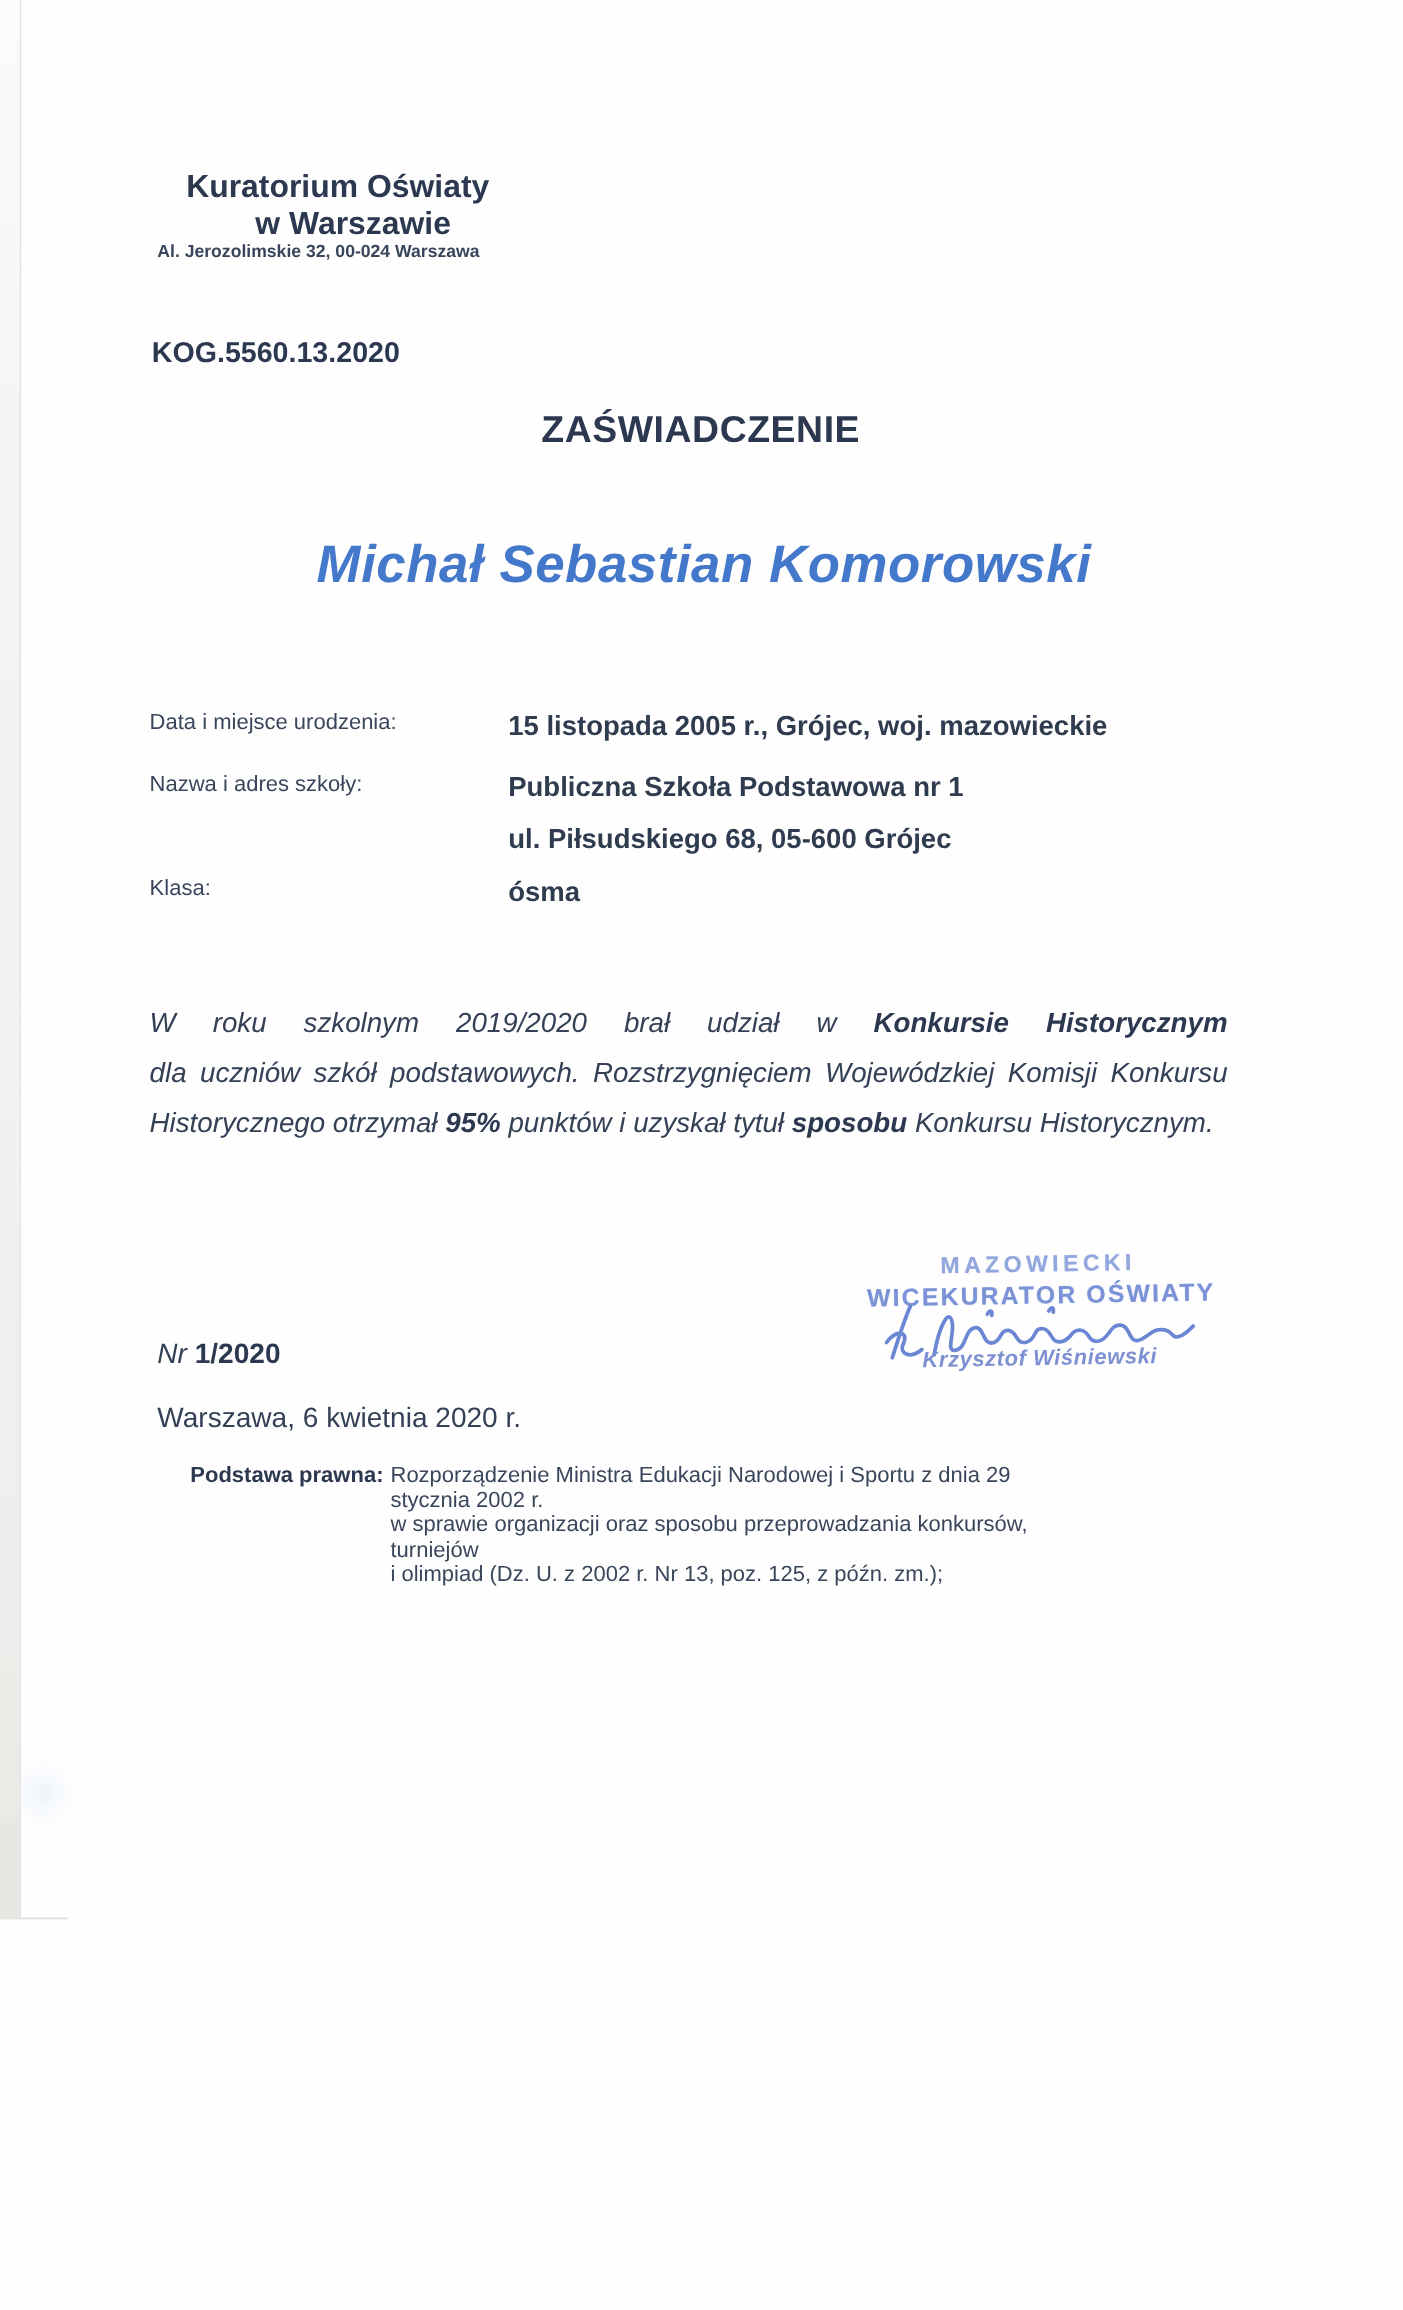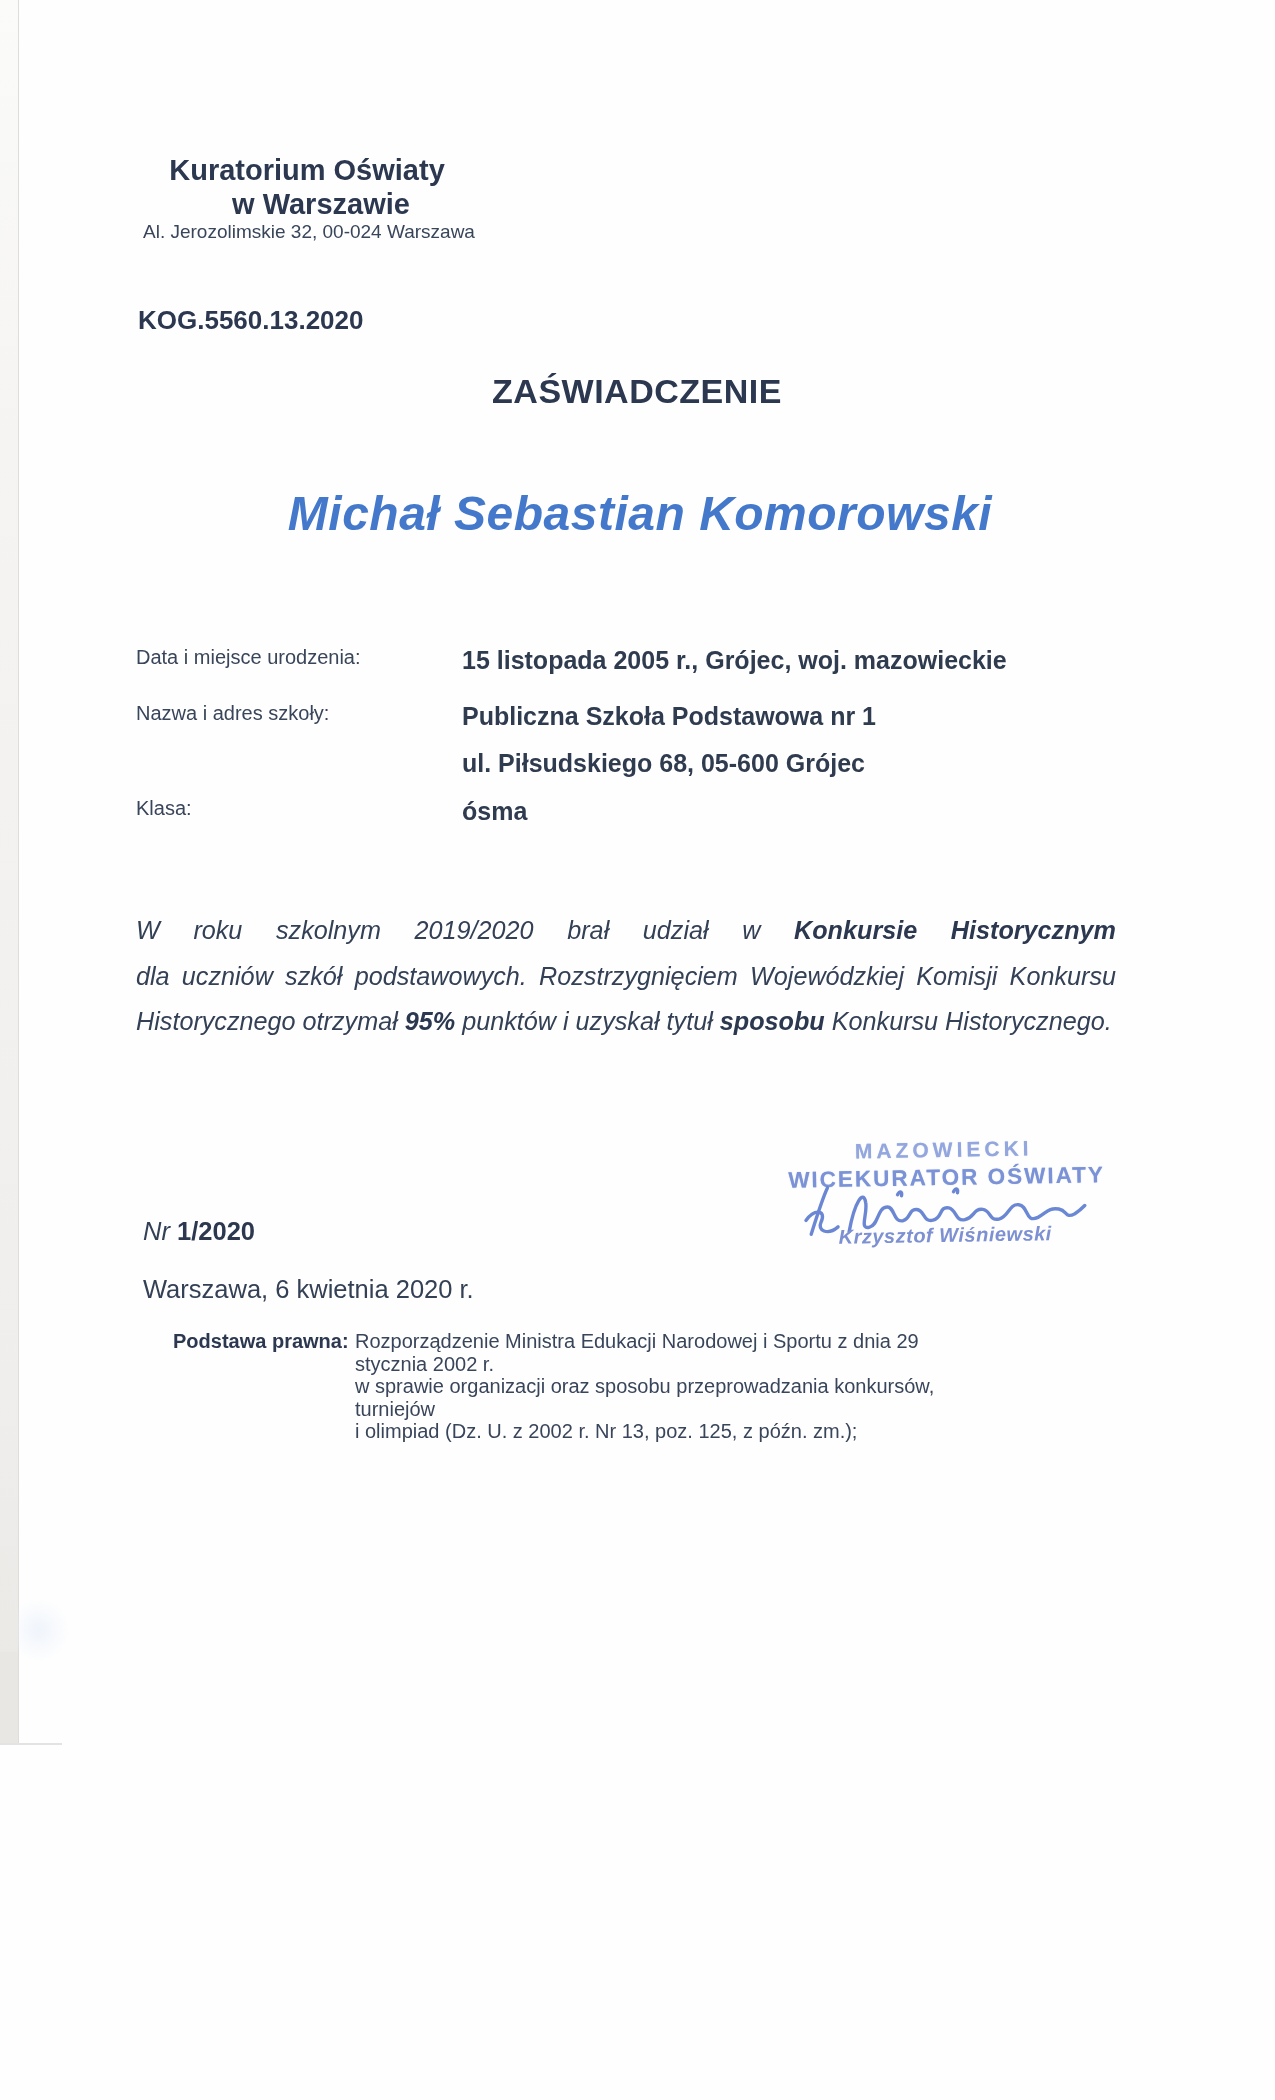--- a/index.html
+++ b/index.html
@@ -27,21 +27,21 @@
     opacity:.85;
   }
   .scan-edge-bottom{
     position:absolute;left:0;top:1743px;width:62px;height:2px;background:#e4e3e1;
   }
   
   .org1{position:absolute;left:307px;top:154px;transform:translateX(-50%);
     font-size:29px;font-weight:bold;color:#2c3850;white-space:nowrap;}
   .org2{position:absolute;left:321px;top:188px;transform:translateX(-50%);
     font-size:29px;font-weight:bold;color:#2c3850;white-space:nowrap;}
-  .org-addr{position:absolute;left:143px;top:221px;font-size:19px;color:#39455a;white-space:nowrap;}
+  .org-addr{position:absolute;left:143px;top:221px;font-size:16px;color:#39455a;white-space:nowrap;font-weight:bold;}
   
   .refnum{position:absolute;left:138px;top:305px;font-size:26px;font-weight:bold;color:#2c3850;}
   .doc-title{position:absolute;left:637px;top:372px;transform:translateX(-50%);
     font-size:34px;font-weight:bold;letter-spacing:.5px;color:#2c3850;white-space:nowrap;}
   .recipient{position:absolute;left:640px;top:486px;transform:translateX(-50%);
     font-size:48px;font-weight:bold;font-style:italic;color:#4478cb;white-space:nowrap;letter-spacing:.5px;}
   
   .details{position:absolute;left:136px;top:0;width:1050px;}
   .d-label{position:absolute;left:0;font-size:20px;color:#39455a;white-space:nowrap;}
   .d-value{position:absolute;left:326px;font-size:25px;font-weight:bold;color:#2f3b4f;white-space:nowrap;}
@@ -95,21 +95,21 @@
     <div class="d-value" style="top:702px">Publiczna Szkoła Podstawowa nr 1</div>
     <div class="d-value" style="top:749px">ul. Piłsudskiego 68, 05-600 Grójec</div>
 
     <div class="d-label" style="top:797px">Klasa:</div>
     <div class="d-value" style="top:797px">ósma</div>
   </div>
 
   <div class="para">
     <div class="pline jline"><span class="pre">W roku szkolnym 2019/2020 brał udział w </span><b class="pre">Konkursie Historycznym</b></div>
     <div class="pline jline"><span class="pre">dla uczniów szkół podstawowych. Rozstrzygnięciem Wojewódzkiej Komisji Konkursu</span></div>
-    <div class="pline"><span class="pre">Historycznego otrzymał </span><b class="pre">95%</b><span class="pre"> punktów i uzyskał tytuł </span><b class="pre">sposobu</b><span class="pre"> Konkursu Historycznego.</span></div>
+    <div class="pline"><span class="pre">Historycznego otrzymał </span><b class="pre">95%</b><span class="pre"> punktów i uzyskał tytuł </span><b class="pre">sposobu</b><span class="pre"> Konkursu Historycznym.</span></div>
   </div>
 
   <div class="stamp">
     <div class="stamp-l1">MAZOWIECKI</div>
     <div class="stamp-l2">WICEKURATOR OŚWIATY</div>
     <svg class="sig-svg" width="296" height="64" viewBox="0 0 296 64" fill="none">
       <g stroke="#5b7bd0" stroke-width="3.4" stroke-linecap="round" stroke-linejoin="round" opacity="0.9">
         <path d="M 14 54 C 20 36 28 14 31 8"></path>
         <path d="M 9 40 C 18 28 30 30 24 42 C 20 50 30 56 41 47"></path>
         <path d="M 52 52 C 58 22 67 10 69 23 C 71 34 62 50 72 48 C 82 46 80 29 90 28 C 98 27 96 44 106 42 C 114 40 112 30 120 31 C 128 32 126 44 136 42 C 146 40 142 28 152 30 C 160 32 158 44 168 42 C 178 40 176 31 186 32 C 194 33 192 44 202 42 C 212 40 212 27 222 28 C 232 29 228 47 241 41 C 249 37 252 31 262 33 C 271 35 268 43 278 38 C 283 35 286 32 288 30"></path>

